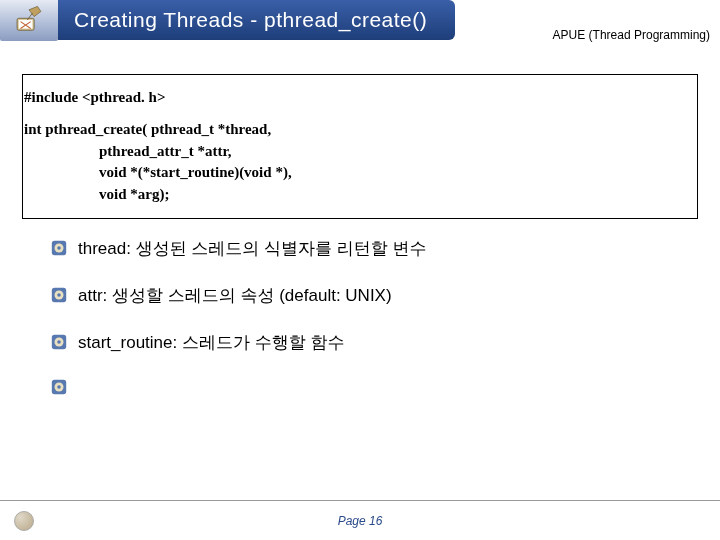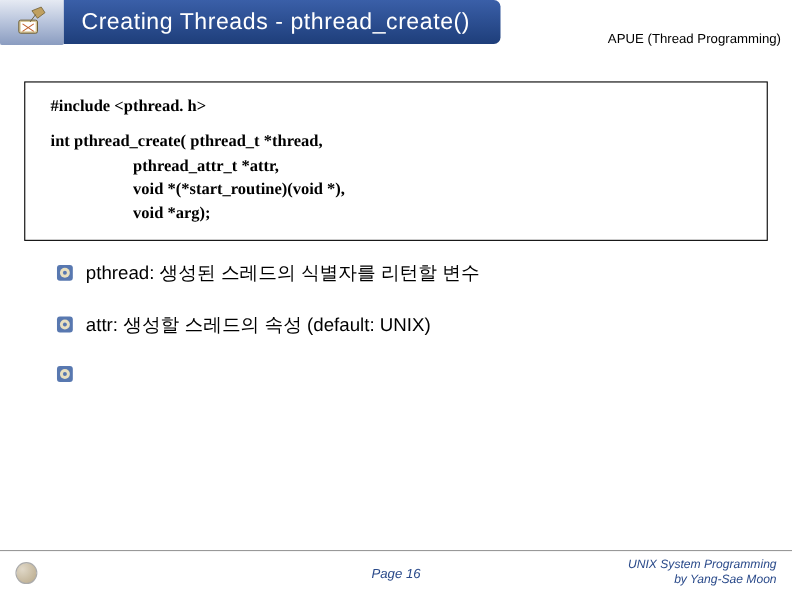--- a/index.html
+++ b/index.html
@@ -48,21 +48,21 @@
   .apue-label {
     position: absolute;
     right: 10px;
     top: 28px;
     font-size: 12px;
     color: #000;
   }
   .code-box {
     margin: 22px 22px 14px 22px;
     border: 1.5px solid #000;
-    padding: 12px 23px;
+    padding: 12px 1px;
     font-family: Georgia, "Times New Roman", serif;
     font-size: 15px;
     line-height: 1.45;
     font-weight: bold;
   }
   .code-box .sig {
     white-space: pre;
     font-family: Liberation Serif, serif;
   }
   .bullets {
@@ -150,41 +150,45 @@
                     void *arg);</div>
 </div>
 
 <div class="bullets">
   <div class="bullet-row">
     <svg class="bullet-icon" viewBox="0 0 20 20">
       <rect x="2" y="2" width="16" height="16" rx="3" fill="#5878b0"></rect>
       <circle cx="10" cy="10" r="5" fill="#e8e0c0"></circle>
       <circle cx="10" cy="10" r="2" fill="#5878b0"></circle>
     </svg>
-    <span>pthread: 생성된 스레드의 식별자를 리턴할 변수</span>
+    <span>thread: 생성된 스레드의 식별자를 리턴할 변수</span>
   </div>
   <div class="bullet-row">
     <svg class="bullet-icon" viewBox="0 0 20 20">
       <rect x="2" y="2" width="16" height="16" rx="3" fill="#5878b0"></rect>
       <circle cx="10" cy="10" r="5" fill="#e8e0c0"></circle>
       <circle cx="10" cy="10" r="2" fill="#5878b0"></circle>
     </svg>
     <span>attr: 생성할 스레드의 속성 (default: UNIX)</span>
   </div>
   <div class="bullet-row">
     <svg class="bullet-icon" viewBox="0 0 20 20">
       <rect x="2" y="2" width="16" height="16" rx="3" fill="#5878b0"></rect>
       <circle cx="10" cy="10" r="5" fill="#e8e0c0"></circle>
       <circle cx="10" cy="10" r="2" fill="#5878b0"></circle>
     </svg>
+    <span>start_routine: 스레드가 수행할 함수</span>
+  </div>
+  <div class="bullet-row">
+    <svg class="bullet-icon" viewBox="0 0 20 20">
+      <rect x="2" y="2" width="16" height="16" rx="3" fill="#5878b0"></rect>
+      <circle cx="10" cy="10" r="5" fill="#e8e0c0"></circle>
+      <circle cx="10" cy="10" r="2" fill="#5878b0"></circle>
+    </svg>
   </div>
 </div>
 
 <div class="footer">
   <div class="footer-left">
     <div class="footer-logo"></div>
   </div>
   <div class="footer-center">Page 16</div>
-  <div class="footer-right">
-    <div>UNIX System Programming</div>
-    <div>by Yang-Sae Moon</div>
-  </div>
 </div>
 
 </body></html>

